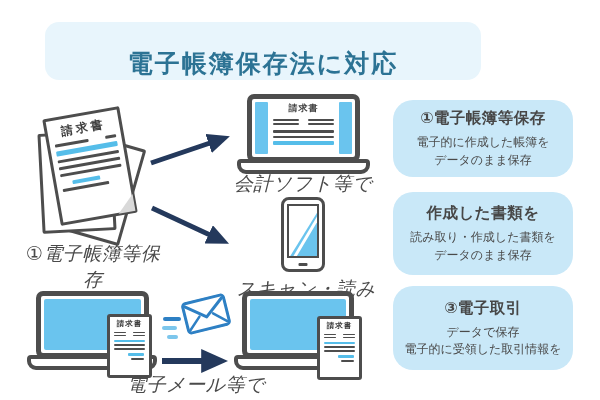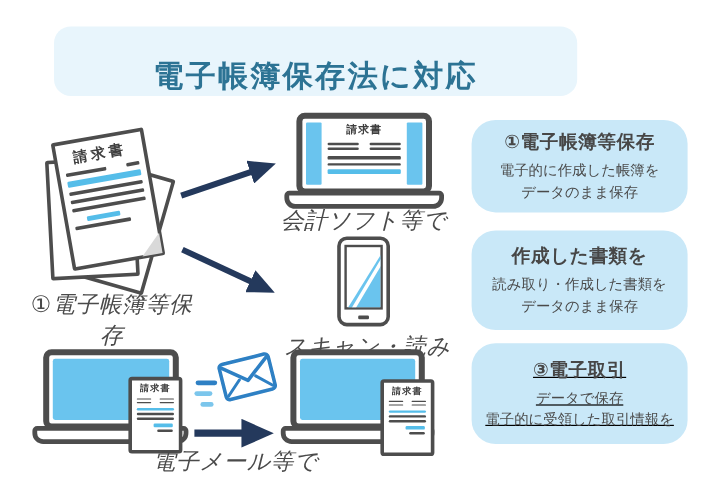--- a/index.html
+++ b/index.html
@@ -183,19 +183,19 @@
   <div class="info-box" style="top:100px;height:77px;">
     <div class="box-heading">①電子帳簿等保存</div>
     <div class="box-desc">電子的に作成した帳簿を</div>
     <div class="box-desc">データのまま保存</div>
   </div>
   <div class="info-box" style="top:192px;height:83px;">
     <div class="box-heading">作成した書類を</div>
     <div class="box-desc">読み取り・作成した書類を</div>
     <div class="box-desc">データのまま保存</div>
   </div>
-  <div class="info-box" style="top:286px;height:84px;text-decoration:underline;">
+  <div class="info-box" style="top:286px;height:84px;">
     <div class="box-heading">③電子取引</div>
     <div class="box-desc">データで保存</div>
     <div class="box-desc">電子的に受領した取引情報を</div>
   </div>
 
 </div>
 
 </body></html>

